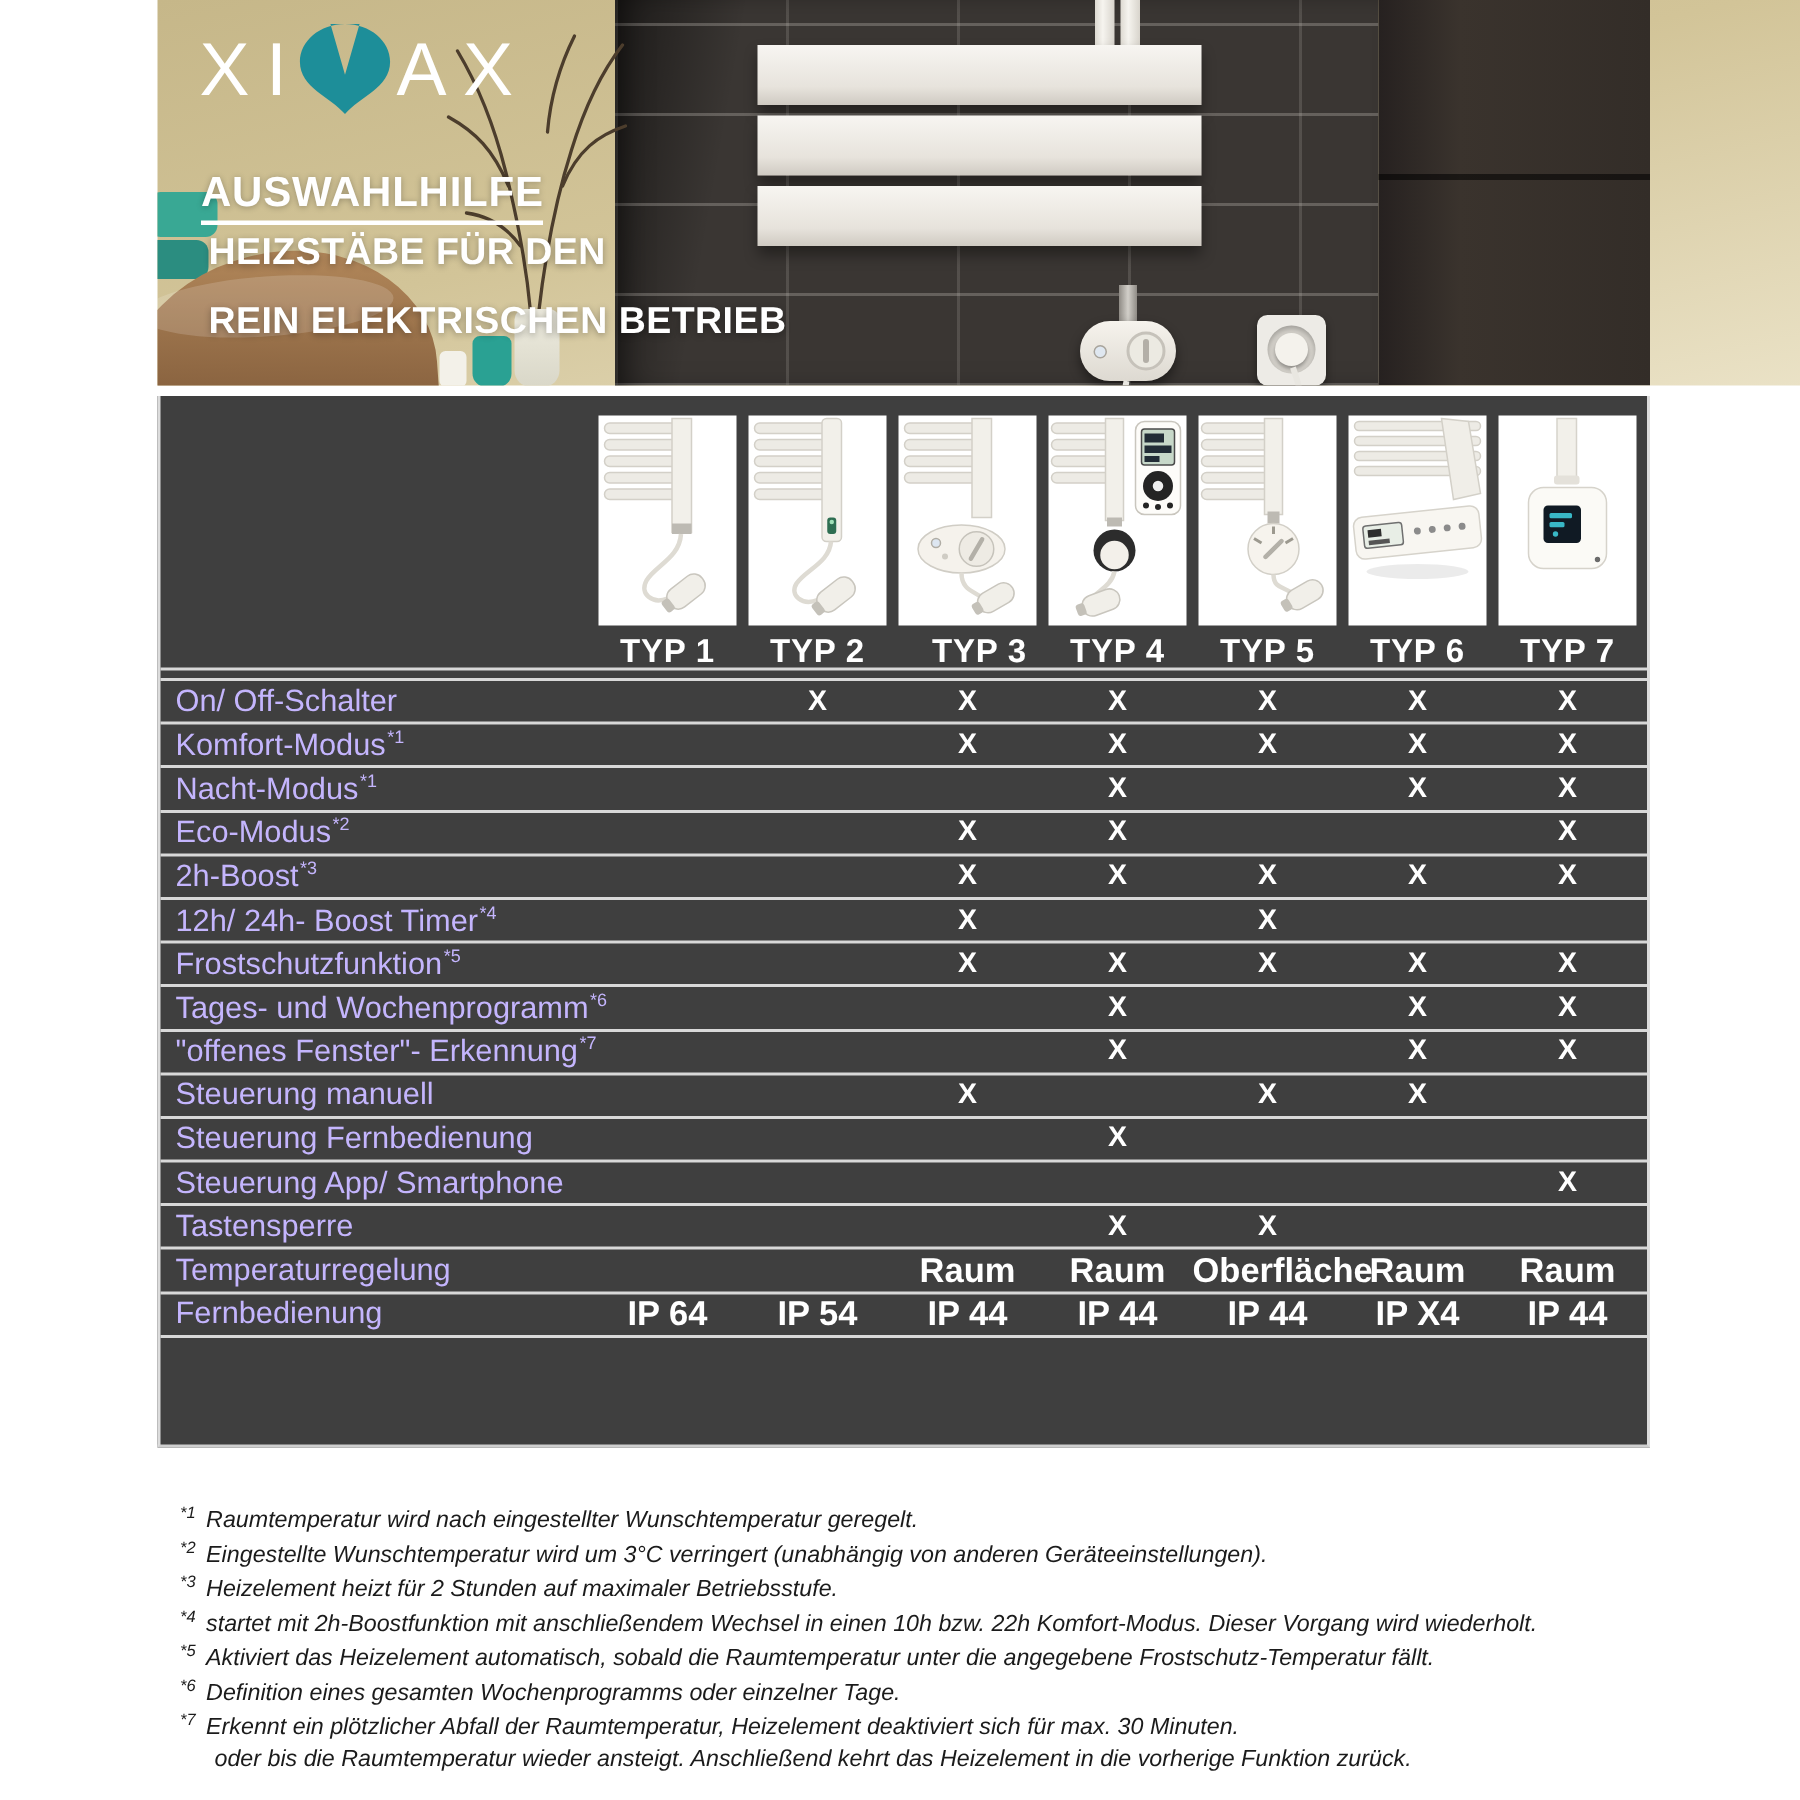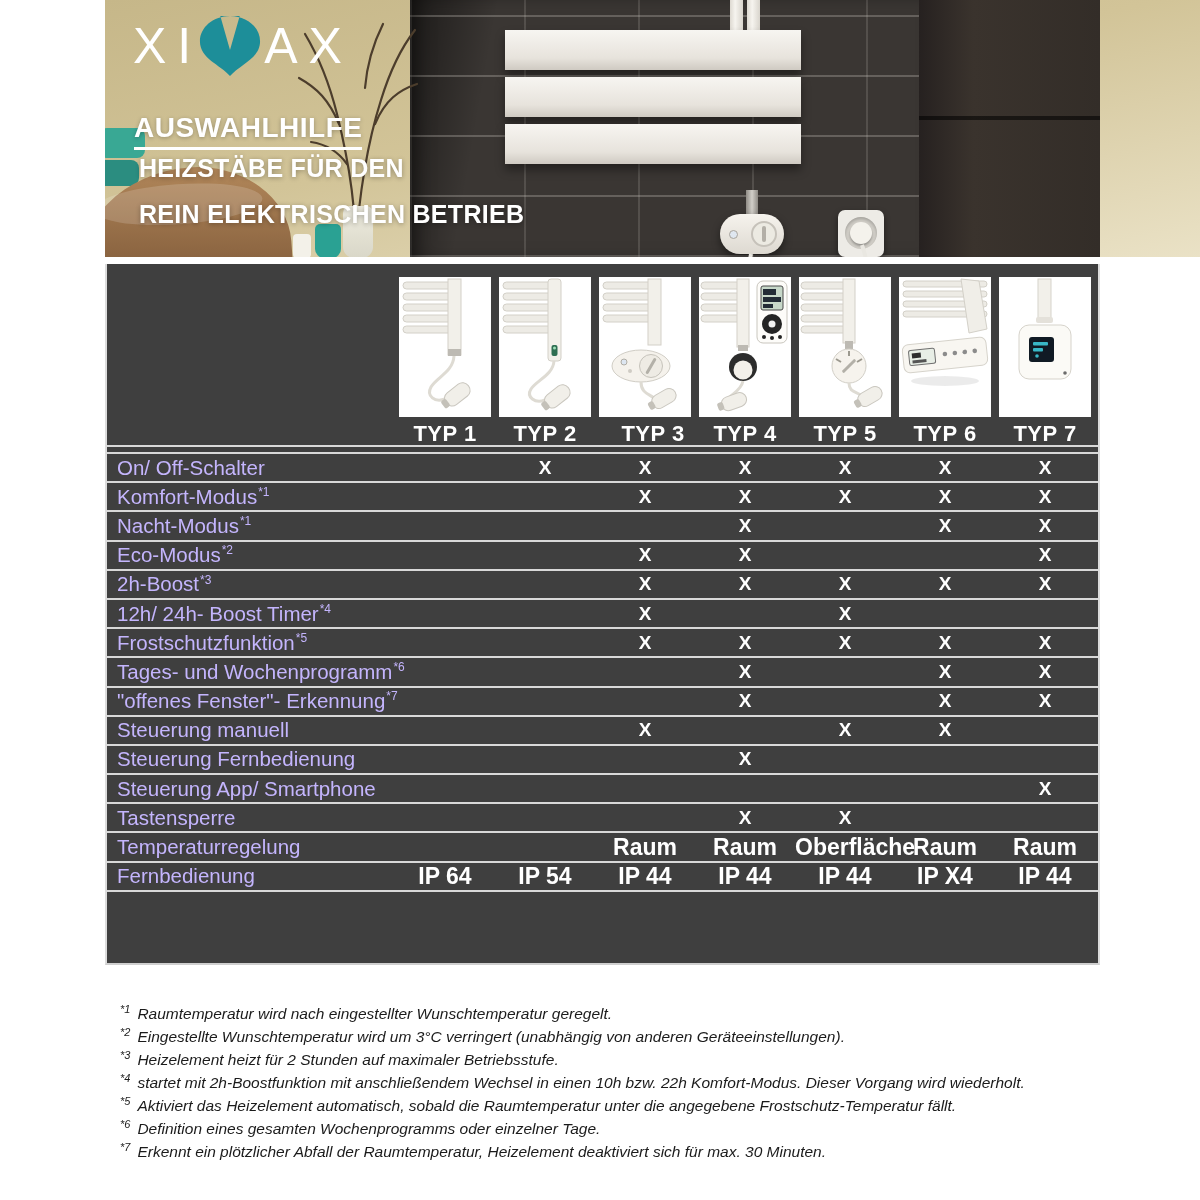--- a/index.html
+++ b/index.html
@@ -432,15 +432,16 @@
   </div>
 
   <div id="footnotes" class="footnotes">
       <div class="fn"><sup>*1</sup><span>Raumtemperatur wird nach eingestellter Wunschtemperatur geregelt.</span></div>
       <div class="fn"><sup>*2</sup><span>Eingestellte Wunschtemperatur wird um 3°C verringert (unabhängig von anderen Geräteeinstellungen).</span></div>
       <div class="fn"><sup>*3</sup><span>Heizelement heizt für 2 Stunden auf maximaler Betriebsstufe.</span></div>
       <div class="fn"><sup>*4</sup><span>startet mit 2h-Boostfunktion mit anschließendem Wechsel in einen 10h bzw. 22h Komfort-Modus. Dieser Vorgang wird wiederholt.</span></div>
       <div class="fn"><sup>*5</sup><span>Aktiviert das Heizelement automatisch, sobald die Raumtemperatur unter die angegebene Frostschutz-Temperatur fällt.</span></div>
       <div class="fn"><sup>*6</sup><span>Definition eines gesamten Wochenprogramms oder einzelner Tage.</span></div>
       <div class="fn"><sup>*7</sup><span>Erkennt ein plötzlicher Abfall der Raumtemperatur, Heizelement deaktiviert sich für max. 30 Minuten.</span></div>
+      <div class="fn indent"><span>oder bis die Raumtemperatur wieder ansteigt. Anschließend kehrt das Heizelement in die vorherige Funktion zurück.</span></div>
     </div>
 
 </div>
 
 </body></html>

